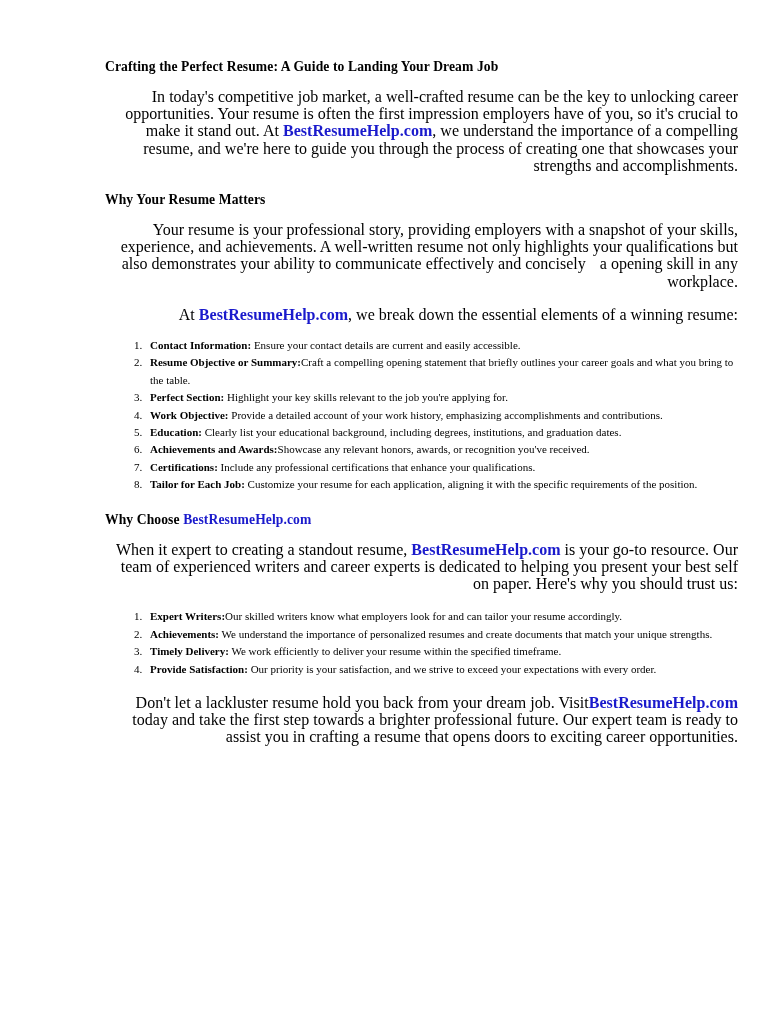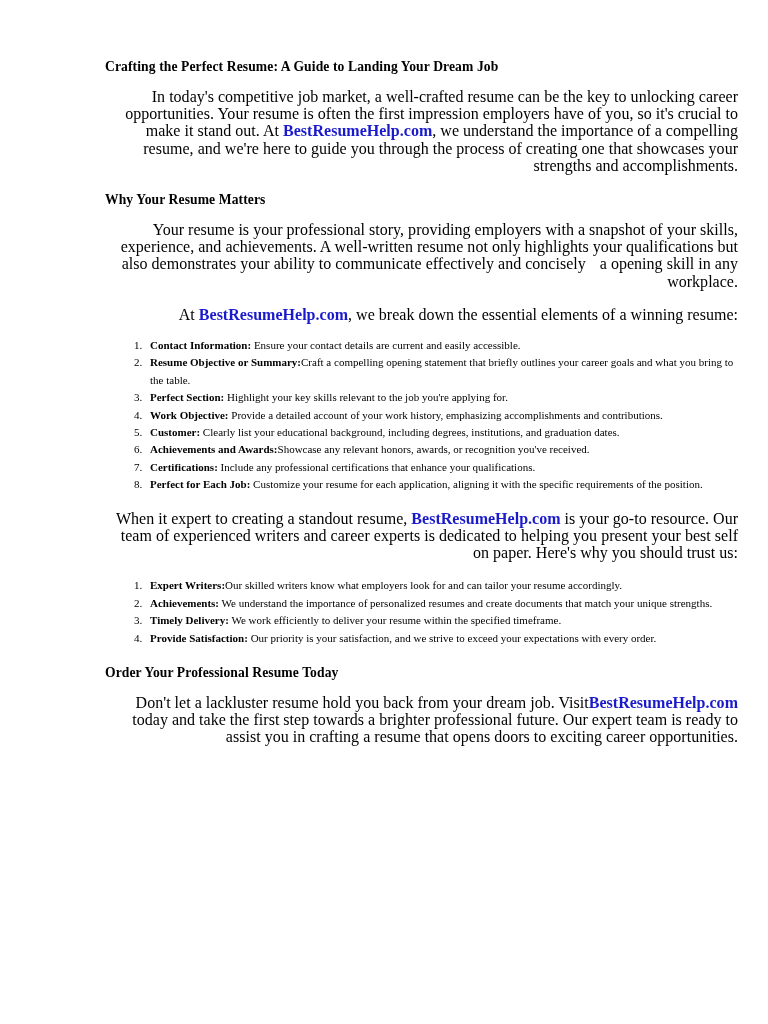--- a/index.html
+++ b/index.html
@@ -99,34 +99,34 @@
     <p class="doc-para"><span>Your resume is your professional story, providing employers with a snapshot of your skills, experience, and achievements. A well-written resume not only highlights your qualifications but also demonstrates your ability to communicate effectively and concisely</span><span class="wide-gap"></span><span>a opening skill in any workplace.</span></p>
 
 
     <p class="doc-para tight"><span>At </span><a class="link">BestResumeHelp.com</a><span>, we break down the essential elements of a winning resume:</span></p>
 
     <ol class="doc-list">
       <li><span class="lbl">Contact Information:</span><span> Ensure your contact details are current and easily accessible.</span></li>
       <li><span class="lbl">Resume Objective or Summary:</span><span>Craft a compelling opening statement that briefly outlines your career goals and what you bring to the table.</span></li>
       <li><span class="lbl">Perfect Section:</span><span> Highlight your key skills relevant to the job you're applying for.</span></li>
       <li><span class="lbl">Work Objective:</span><span> Provide a detailed account of your work history, emphasizing accomplishments and contributions.</span></li>
-      <li><span class="lbl">Customer:</span><span> Clearly list your educational background, including degrees, institutions, and graduation dates.</span></li>
+      <li><span class="lbl">Education:</span><span> Clearly list your educational background, including degrees, institutions, and graduation dates.</span></li>
       <li><span class="lbl">Achievements and Awards:</span><span>Showcase any relevant honors, awards, or recognition you've received.</span></li>
       <li><span class="lbl">Certifications:</span><span> Include any professional certifications that enhance your qualifications.</span></li>
-      <li><span class="lbl">Perfect for Each Job:</span><span> Customize your resume for each application, aligning it with the specific requirements of the position.</span></li>
+      <li><span class="lbl">Tailor for Each Job:</span><span> Customize your resume for each application, aligning it with the specific requirements of the position.</span></li>
     </ol>
 
+    <h2 class="doc-heading spaced"><span>Why Choose </span><span class="link-inline-heading">BestResumeHelp.com</span></h2>
 
     <p class="doc-para"><span>When it expert to creating a standout resume, </span><a class="link">BestResumeHelp.com</a><span> is your go-to resource. Our team of experienced writers and career experts is dedicated to helping you present your best self on paper. Here's why you should trust us:</span></p>
 
     <ol class="doc-list">
       <li><span class="lbl">Expert Writers:</span><span>Our skilled writers know what employers look for and can tailor your resume accordingly.</span></li>
       <li><span class="lbl">Achievements:</span><span> We understand the importance of personalized resumes and create documents that match your unique strengths.</span></li>
       <li><span class="lbl">Timely Delivery:</span><span> We work efficiently to deliver your resume within the specified timeframe.</span></li>
       <li><span class="lbl">Provide Satisfaction:</span><span> Our priority is your satisfaction, and we strive to exceed your expectations with every order.</span></li>
     </ol>
 
-    <h2 class="doc-heading spaced">Order Your Professional Resume Today</h2>
 
     <p class="doc-para"><span>Don't let a lackluster resume hold you back from your dream job. Visit</span><a class="link">BestResumeHelp.com</a><span> today and take the first step towards a brighter professional future. Our expert team is ready to assist you in crafting a resume that opens doors to exciting career opportunities.</span></p>
 
   </div>
 </div>
 
 </body></html>

